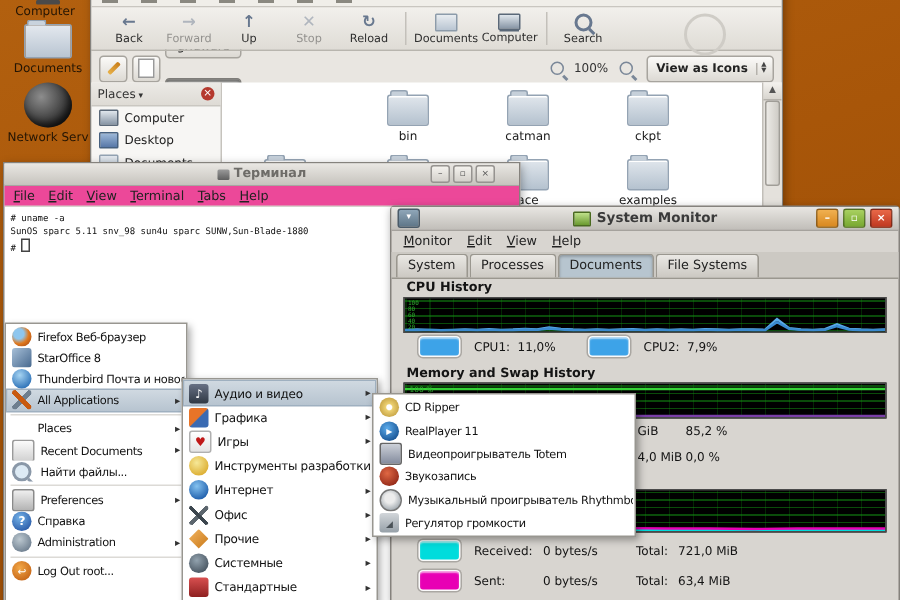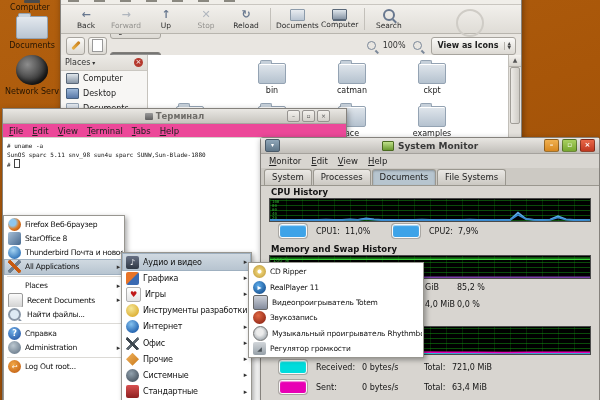--- a/index.html
+++ b/index.html
@@ -419,20 +419,24 @@
     </div>
     <div class="m-item has-arrow">
       <span class="mi mi-recent-documents"></span>
       <span class="m-lab">Recent Documents</span>
     </div>
     <div class="m-item">
       <span class="mi mi-find"></span>
       <span class="m-lab">Найти файлы...</span>
     </div>
     <div class="m-sep"></div>
+    <div class="m-item has-arrow">
+      <span class="mi mi-preferences"></span>
+      <span class="m-lab">Preferences</span>
+    </div>
     <div class="m-item">
       <span class="mi mi-help"></span>
       <span class="m-lab">Справка</span>
     </div>
     <div class="m-item has-arrow">
       <span class="mi mi-administration"></span>
       <span class="m-lab">Administration</span>
     </div>
     <div class="m-sep"></div>
     <div class="m-item">

